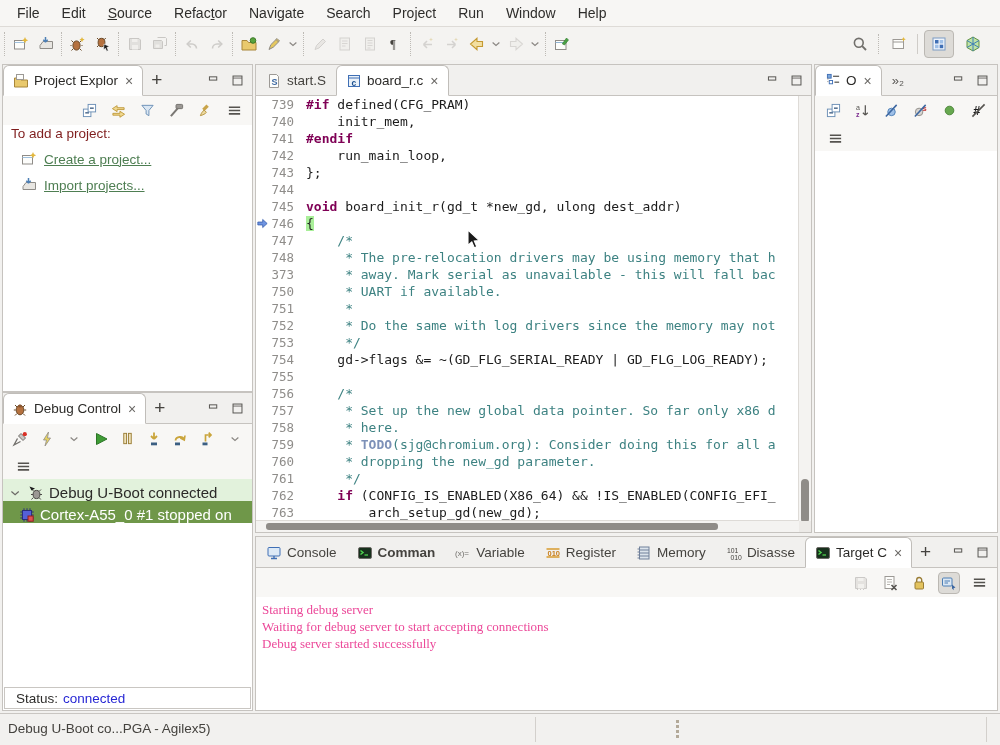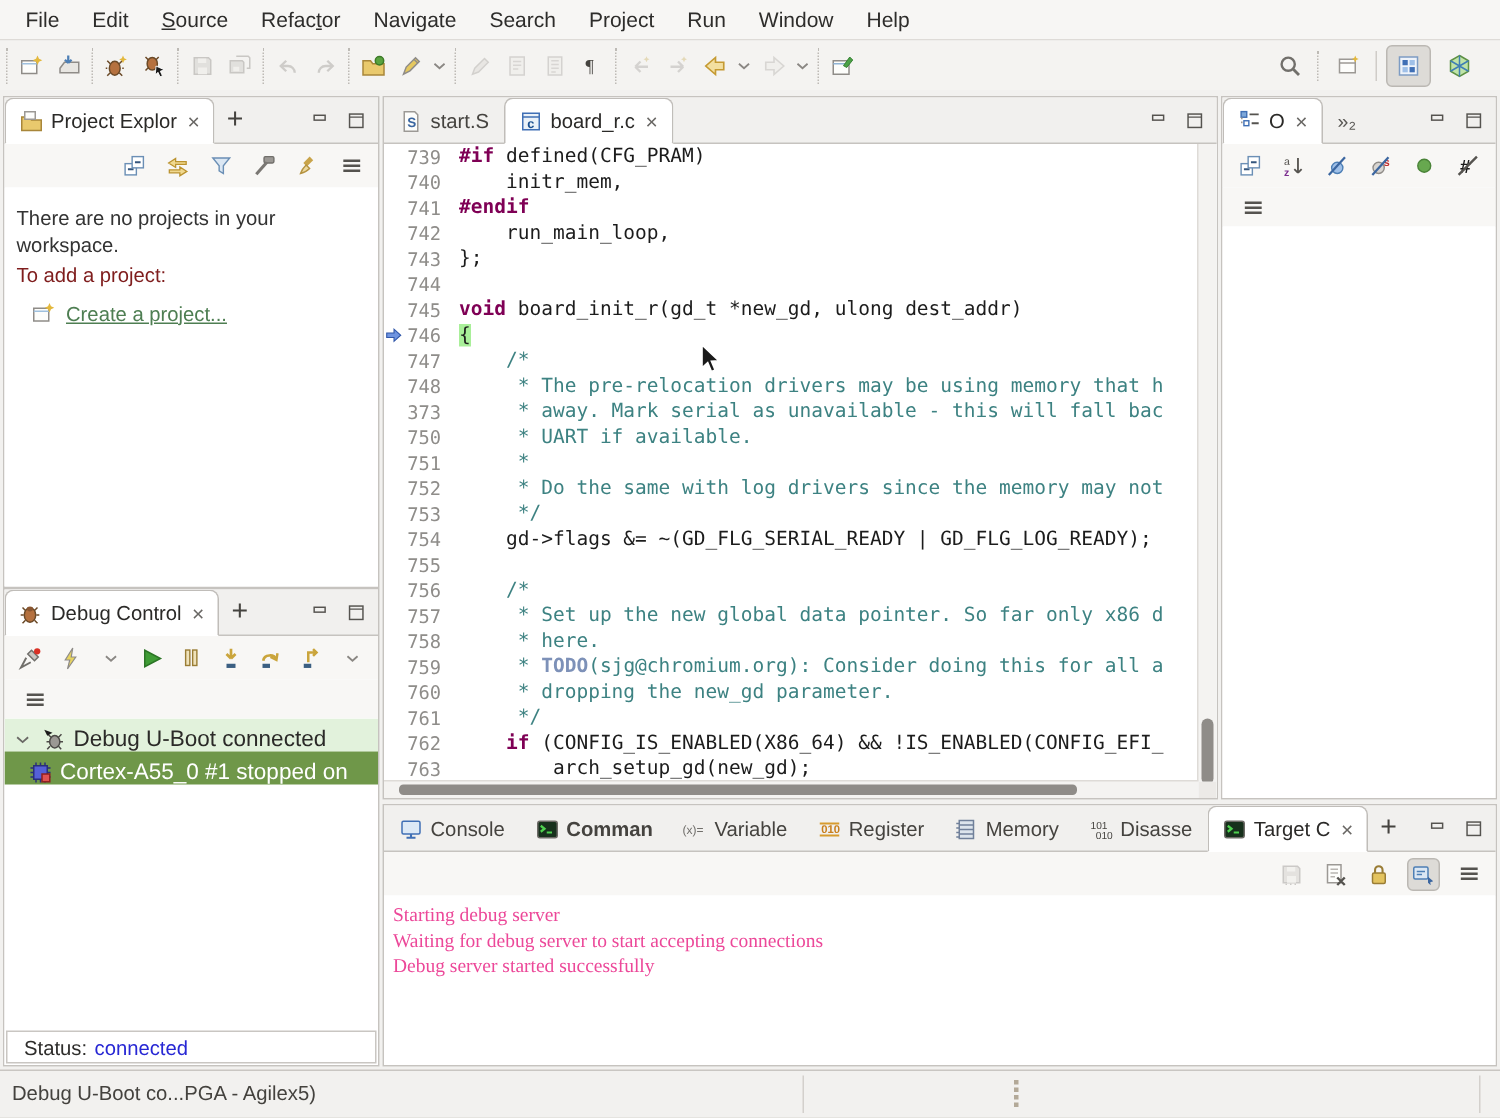--- a/index.html
+++ b/index.html
@@ -424,32 +424,40 @@
           </span>
           <span class="tb-btn">
             <span class="icon ">
               <svg width="15" height="15" viewBox="0 0 16 16">
                 <path d="M2 4.5h12M2 8h12M2 11.5h12" stroke="#55534f" stroke-width="1.8"></path>
               </svg>
             </span>
           </span>
         </div>
       <div class="pbody">
-        <div class="pe-text">There are no projects in your workspace.</div>
         <div class="pe-text2">To add a project:</div>
         <div class="pe-links" id="pe-links">
             <span class="pe-link">
               <span class="icon ">
                 <svg width="16" height="16" viewBox="0 0 16 16">
                   <rect x="1.5" y="4.5" width="10" height="8.5" fill="#fdfdfb" stroke="#8f8c88"></rect>
                   <path d="M1.5 6.5h10" stroke="#9fc0dd"></path>
                   <path d="M12 1l1 2.2 2.2 1-2.2 1L12 7.4 11 5.2 8.8 4.2 11 3.2z" fill="#e3b83d"></path>
                 </svg>
               </span>
               <span class="lbl">Create a project...</span>
+            </span>
+            <span class="pe-link">
+              <span class="icon ">
+                <svg width="16" height="16" viewBox="0 0 16 16">
+                  <path d="M2 9.5l3-4h9.5v7H2z" fill="#e8e6e2" stroke="#8f8c88"></path>
+                  <path d="M7.5 1v5m0 0L5.3 3.8M7.5 6l2.2-2.2" stroke="#4d7fb5" stroke-width="1.5" fill="none"></path>
+                </svg>
+              </span>
+              <span class="lbl">Import projects...</span>
             </span>
           </div>
       </div>
     </section>
 
     <section class="panel" id="debug-control">
       <div class="phead">
         <span class="ptab active">
           <span class="icon" id="ic-dc-tab">
               <svg width="16" height="16" viewBox="0 0 16 16">

